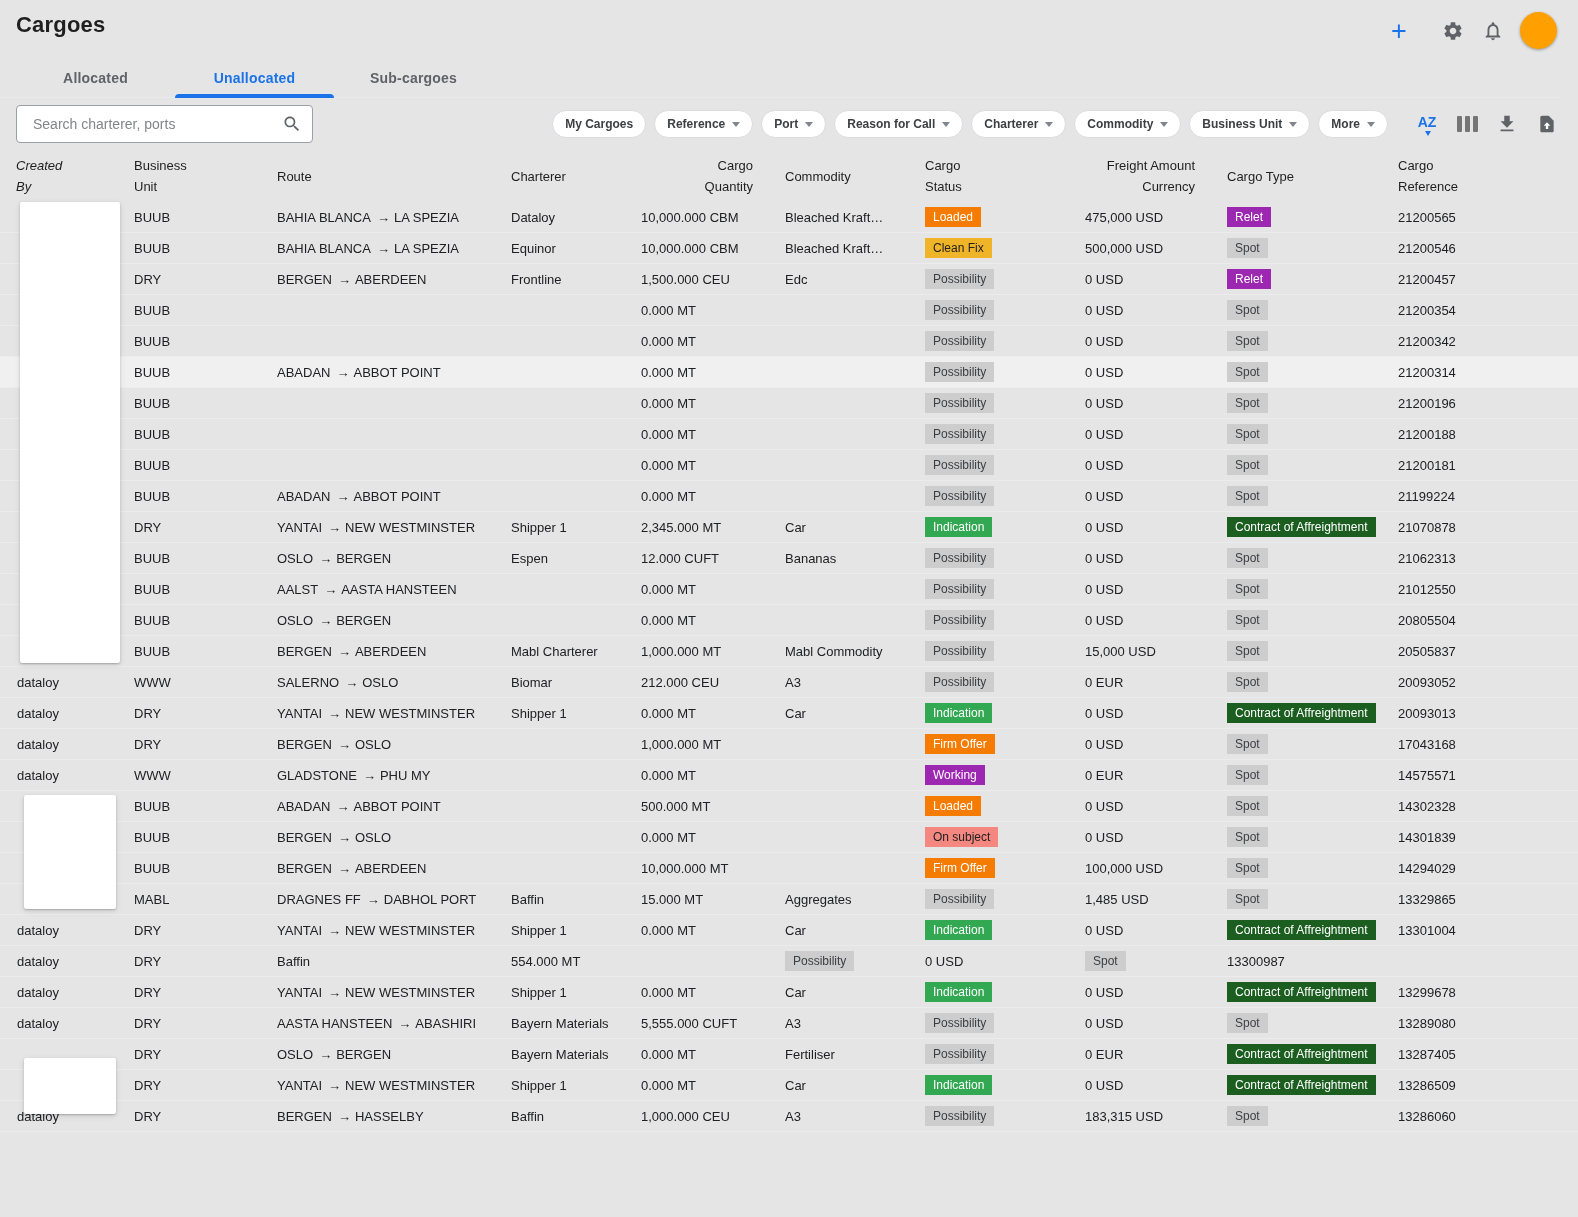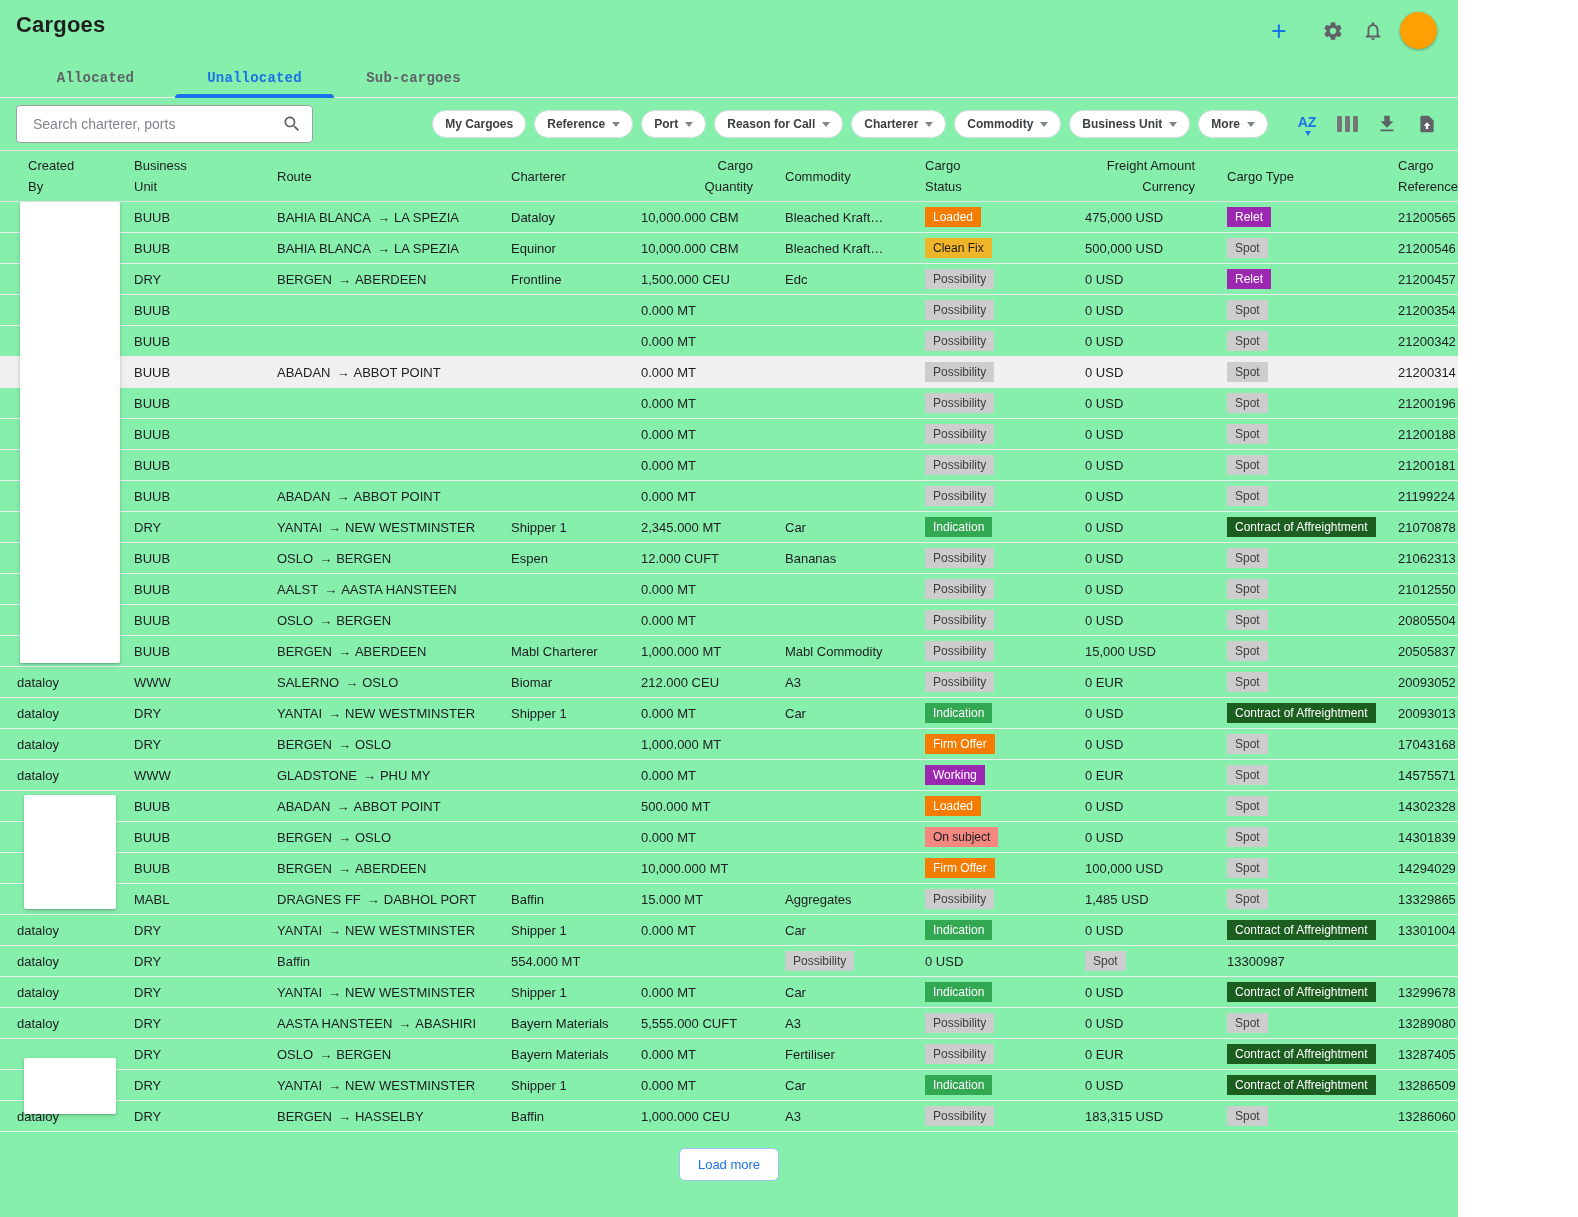--- a/index.html
+++ b/index.html
@@ -1,32 +1,32 @@
 <!DOCTYPE html>
 <html><head>
 <meta charset="utf-8">
 <style>
   * { box-sizing: border-box; }
   html,body { margin:0; padding:0; background:#fff; }
   body { font-family:"Liberation Sans", sans-serif; color:#202124; }
-  .page { position:relative; width:1458px; height:1217px; background:#86efac; overflow:hidden; }
+  .page { position:relative; width:1578px; height:1217px; background:#e5e5e5; overflow:hidden; }
 
   
   .app-header { display:flex; align-items:flex-start; justify-content:space-between; padding:10px 21px 0 16px; height:46px; }
   .page-title { font-size:22px; font-weight:700; letter-spacing:.2px; color:#1f1f1f; padding-top:2px; }
   .header-actions { display:flex; align-items:center; padding-top:2px; }
   .icon-btn { width:30px; height:30px; display:flex; align-items:center; justify-content:center; cursor:pointer; }
   .plus-glyph { color:#1a73e8; font-size:27px; font-weight:300; line-height:26px; }
   .ha-gap1 { margin-right:24px; }
   .ha-gap2 { margin-right:10px; }
   .ha-gap3 { margin-right:12px; }
   .avatar { width:37px; height:37px; border-radius:50%; background:#FFA000; box-shadow:0 1px 3px rgba(0,0,0,.35); cursor:pointer; }
 
   
-  .tabs { display:flex; margin-top:14px; padding-left:16px; height:38px; border-bottom:1px solid #e8eaed; width:1562px;font-family:Liberation Mono, monospace; }
+  .tabs { display:flex; margin-top:14px; padding-left:16px; height:38px; border-bottom:1px solid #e8eaed; width:1562px; }
   .tab { width:159px; text-align:center; line-height:37px; font-size:14px; font-weight:700; color:#5f6368; position:relative; cursor:pointer; letter-spacing:.2px; }
   .tab.active { color:#1a73e8; }
   .tab.active::after { content:""; position:absolute; left:0; right:0; bottom:-1px; height:4px; background:#1a73e8; border-radius:4px 4px 0 0; }
 
   
   .toolbar { display:flex; align-items:center; padding:7px 16px; height:52px; }
   .search-box { width:297px; height:38px; border:1px solid #9aa0a6; border-radius:4px; display:flex; align-items:center; padding:0 10px 0 14px; background:#fff; }
   .search-box input { flex:1; border:none; outline:none; font-size:14px; font-family:inherit; color:#202124; background:transparent; }
   .search-box input::placeholder { color:#80868b; }
   .toolbar-spacer { flex:1; }
@@ -37,21 +37,21 @@
   .toolbar-icons .icon-btn { margin-left:10px; }
   .az-icon { position:relative; color:#1a73e8; font-weight:700; font-size:14px; letter-spacing:0; line-height:14px; padding-bottom:4px; }
   .az-icon::after { content:""; position:absolute; left:55%; transform:translateX(-50%); bottom:-3px; border-left:3px solid transparent; border-right:3px solid transparent; border-top:5px solid #1a73e8; }
   .cols-icon { display:flex; gap:3px; }
   .cols-icon i { width:5px; height:16px; background:#757575; border-radius:1px; display:block; }
 
   
   .table { width:1578px; --cols:118px 143px 234px 130px 144px 140px 160px 142px 171px 164px; }
   .thead { display:grid; grid-template-columns:var(--cols); align-items:center; height:52px; border-top:1px solid #e4e4e4; border-bottom:1px solid #e4e4e4; font-size:13px; color:#1f1f1f; }
   .th { padding-left:16px; line-height:21px; }
-  .th:first-child { padding-left:28px; }
+  .th:first-child { padding-left:16px;font-style:italic; }
   .th.right { text-align:right; padding-right:16px; }
   .tr { display:grid; grid-template-columns:var(--cols); align-items:center; min-height:31px; border-bottom:1px solid #ececec; font-size:13px; cursor:pointer; }
   .tr.highlight { background:#f0f0f0; }
   .td { padding-left:16px; overflow:hidden; line-height:17px; }
   .td:first-child { padding-left:17px; }
   .td.right { padding-right:16px; }
   .route-seg { white-space:nowrap; }
   .route-arrow { display:inline-block; margin:0 4px 0 6px; color:#202124; font-size:13px; }
   .badge { display:inline-block; padding:3px 8px; border-radius:0; font-size:12px; line-height:14px; white-space:nowrap; }
 
@@ -573,17 +573,14 @@
           <div class="td"><span class="badge" style="background: rgb(205, 205, 205); color: rgb(60, 64, 67);">Spot</span></div>
           <div class="td">13286060</div>
         </div>
       </div>
   </div>
 
   <div class="redaction" id="redact-1"></div>
   <div class="redaction" id="redact-2"></div>
   <div class="redaction" id="redact-3"></div>
 
-  <div class="load-more-wrap">
-    <button class="load-more-btn">Load more</button>
-  </div>
 
 </div>
 
 </body></html>

